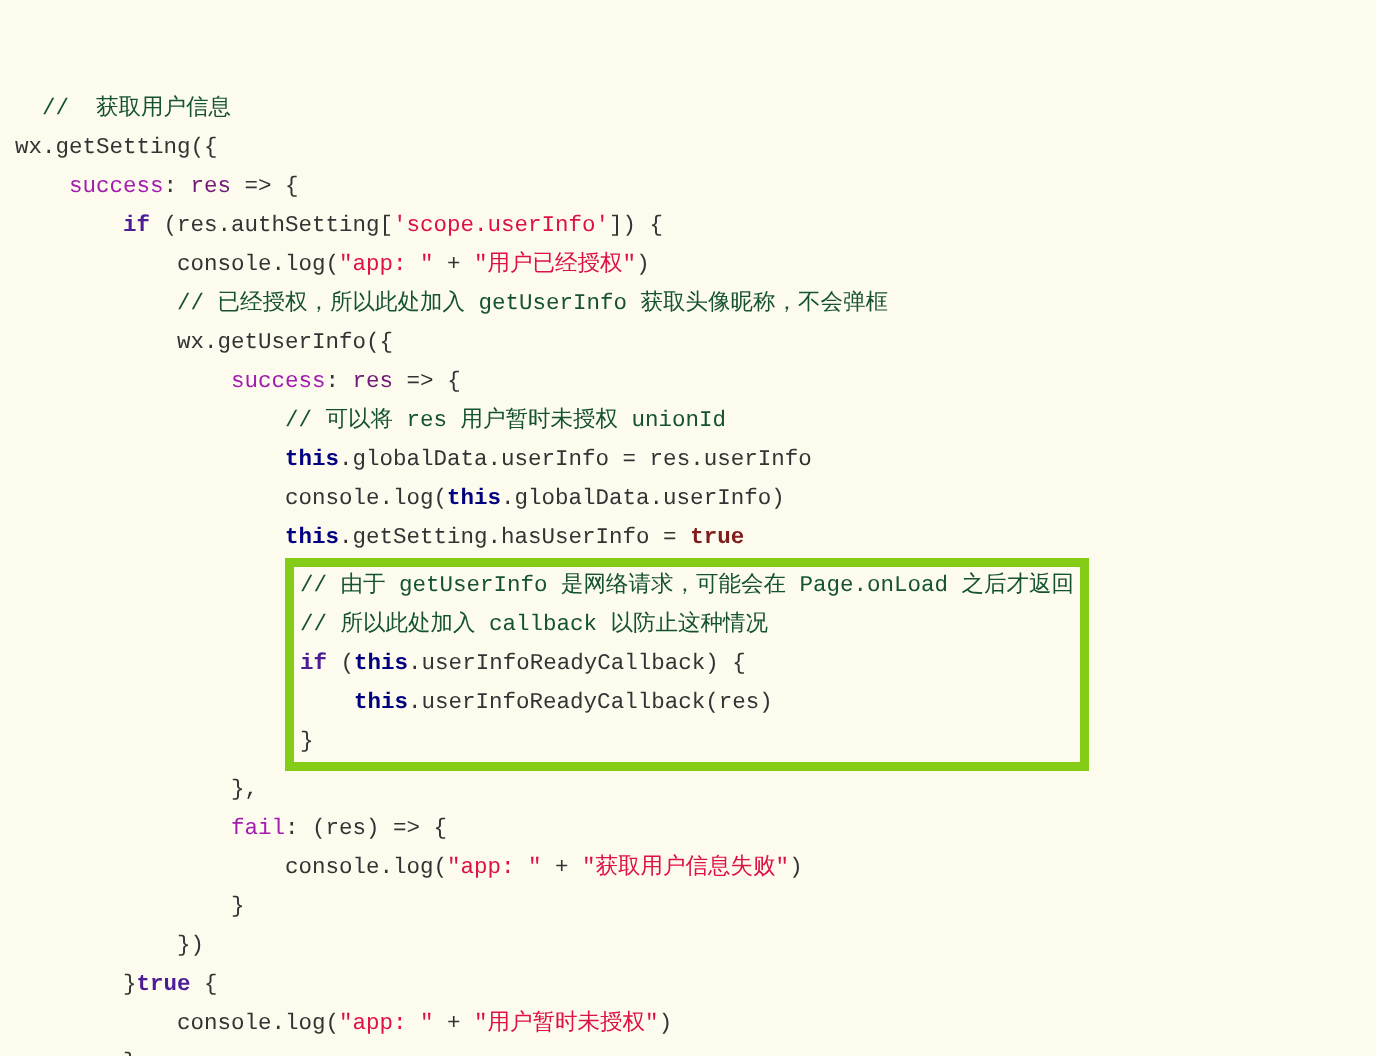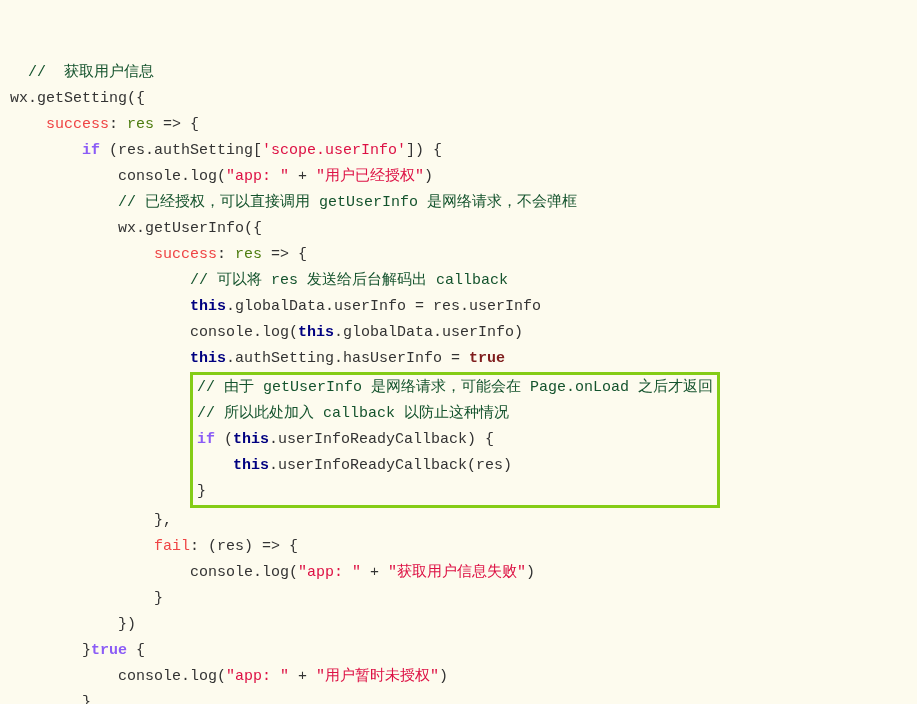--- a/index.html
+++ b/index.html
@@ -8,49 +8,49 @@
     font-family: Consolas, "Courier New", monospace;
     font-size: 15px;
     line-height: 26px;
     padding: 8px 10px;
     color: #333;
     width: 917px;
     white-space: pre;
   }
   .c-comment { color: #14532d; }
   .c-plain   { color: #333333; }
-  .c-key     { color: #ef4444; }
-  .c-attr    { color: #4d7c0f; }
+  .c-key     { color: #a21caf; }
+  .c-attr    { color: #701a75; }
   .c-str     { color: #dd1144; margin-top: 44px; }
-  .c-kw      { color: #8b5cf6; font-weight: bold; }
+  .c-kw      { color: #4c1d95; font-weight: bold; }
   .c-this    { color: #000080; font-weight: bold; }
   .c-bool    { color: #7f1d1d; font-weight: bold; }
 
   .hlbox {
     display: inline-block;
-    border: 3px solid #84cc16;
+    border: 6px solid #84cc16;
     padding: 0 4px;
     vertical-align: top;
   }
 </style>
 </head>
 <body>
 
 <div><span class="c-comment">  //  获取用户信息</span>
 <span class="c-plain"><span>wx</span><span>.getSetting({</span></span>
 <span><span class="c-key">    success</span><span class="c-plain">: </span><span class="c-attr">res</span><span class="c-plain"> =&gt; {</span></span>
 <span><span class="c-kw">        if</span><span class="c-plain"> (res.authSetting[</span><span class="c-str">'scope.userInfo'</span><span class="c-plain">]) {</span></span>
 <span><span class="c-plain">            console.log(</span><span class="c-str">"app: "</span><span class="c-plain"> + </span><span class="c-str">"用户已经授权"</span><span class="c-plain">)</span></span>
-<span class="c-comment">            // 已经授权，可以直接调用 getUserInfo 是网络请求，不会弹框</span>
+<span class="c-comment">            // 已经授权，所以此处加入 getUserInfo 获取头像昵称，不会弹框</span>
 <span><span class="c-plain">            wx</span><span class="c-plain">.getUserInfo({</span></span>
 <span><span class="c-key">                success</span><span class="c-plain">: </span><span class="c-attr">res</span><span class="c-plain"> =&gt; {</span></span>
-<span class="c-comment">                    // 可以将 res 发送给后台解码出 callback</span>
+<span class="c-comment">                    // 可以将 res 用户暂时未授权 unionId</span>
 <span><span>                    </span><span class="c-this">this</span><span class="c-plain">.globalData.userInfo = res.userInfo</span></span>
 <span><span class="c-plain">                    console.log(</span><span class="c-this">this</span><span class="c-plain">.globalData.userInfo)</span></span>
-<span><span>                    </span><span class="c-this">this</span><span class="c-plain">.authSetting.hasUserInfo = </span><span class="c-bool">true</span></span>
+<span><span>                    </span><span class="c-this">this</span><span class="c-plain">.getSetting.hasUserInfo = </span><span class="c-bool">true</span></span>
 <span>                    </span><span class="hlbox"><span class="c-comment">// 由于 getUserInfo 是网络请求，可能会在 Page.onLoad 之后才返回</span>
 <span class="c-comment">// 所以此处加入 callback 以防止这种情况</span>
 <span><span class="c-kw">if</span><span class="c-plain"> (</span><span class="c-this">this</span><span class="c-plain">.userInfoReadyCallback) {</span></span>
 <span><span>    </span><span class="c-this">this</span><span class="c-plain">.userInfoReadyCallback(res)</span></span>
 <span class="c-plain">}</span></span>
 <span class="c-plain">                },</span>
 <span><span class="c-key">                fail</span><span class="c-plain">: (res) =&gt; {</span></span>
 <span><span class="c-plain">                    console.log(</span><span class="c-str">"app: "</span><span class="c-plain"> + </span><span class="c-str">"获取用户信息失败"</span><span class="c-plain">)</span></span>
 <span class="c-plain">                }</span>
 <span class="c-plain">            })</span>

